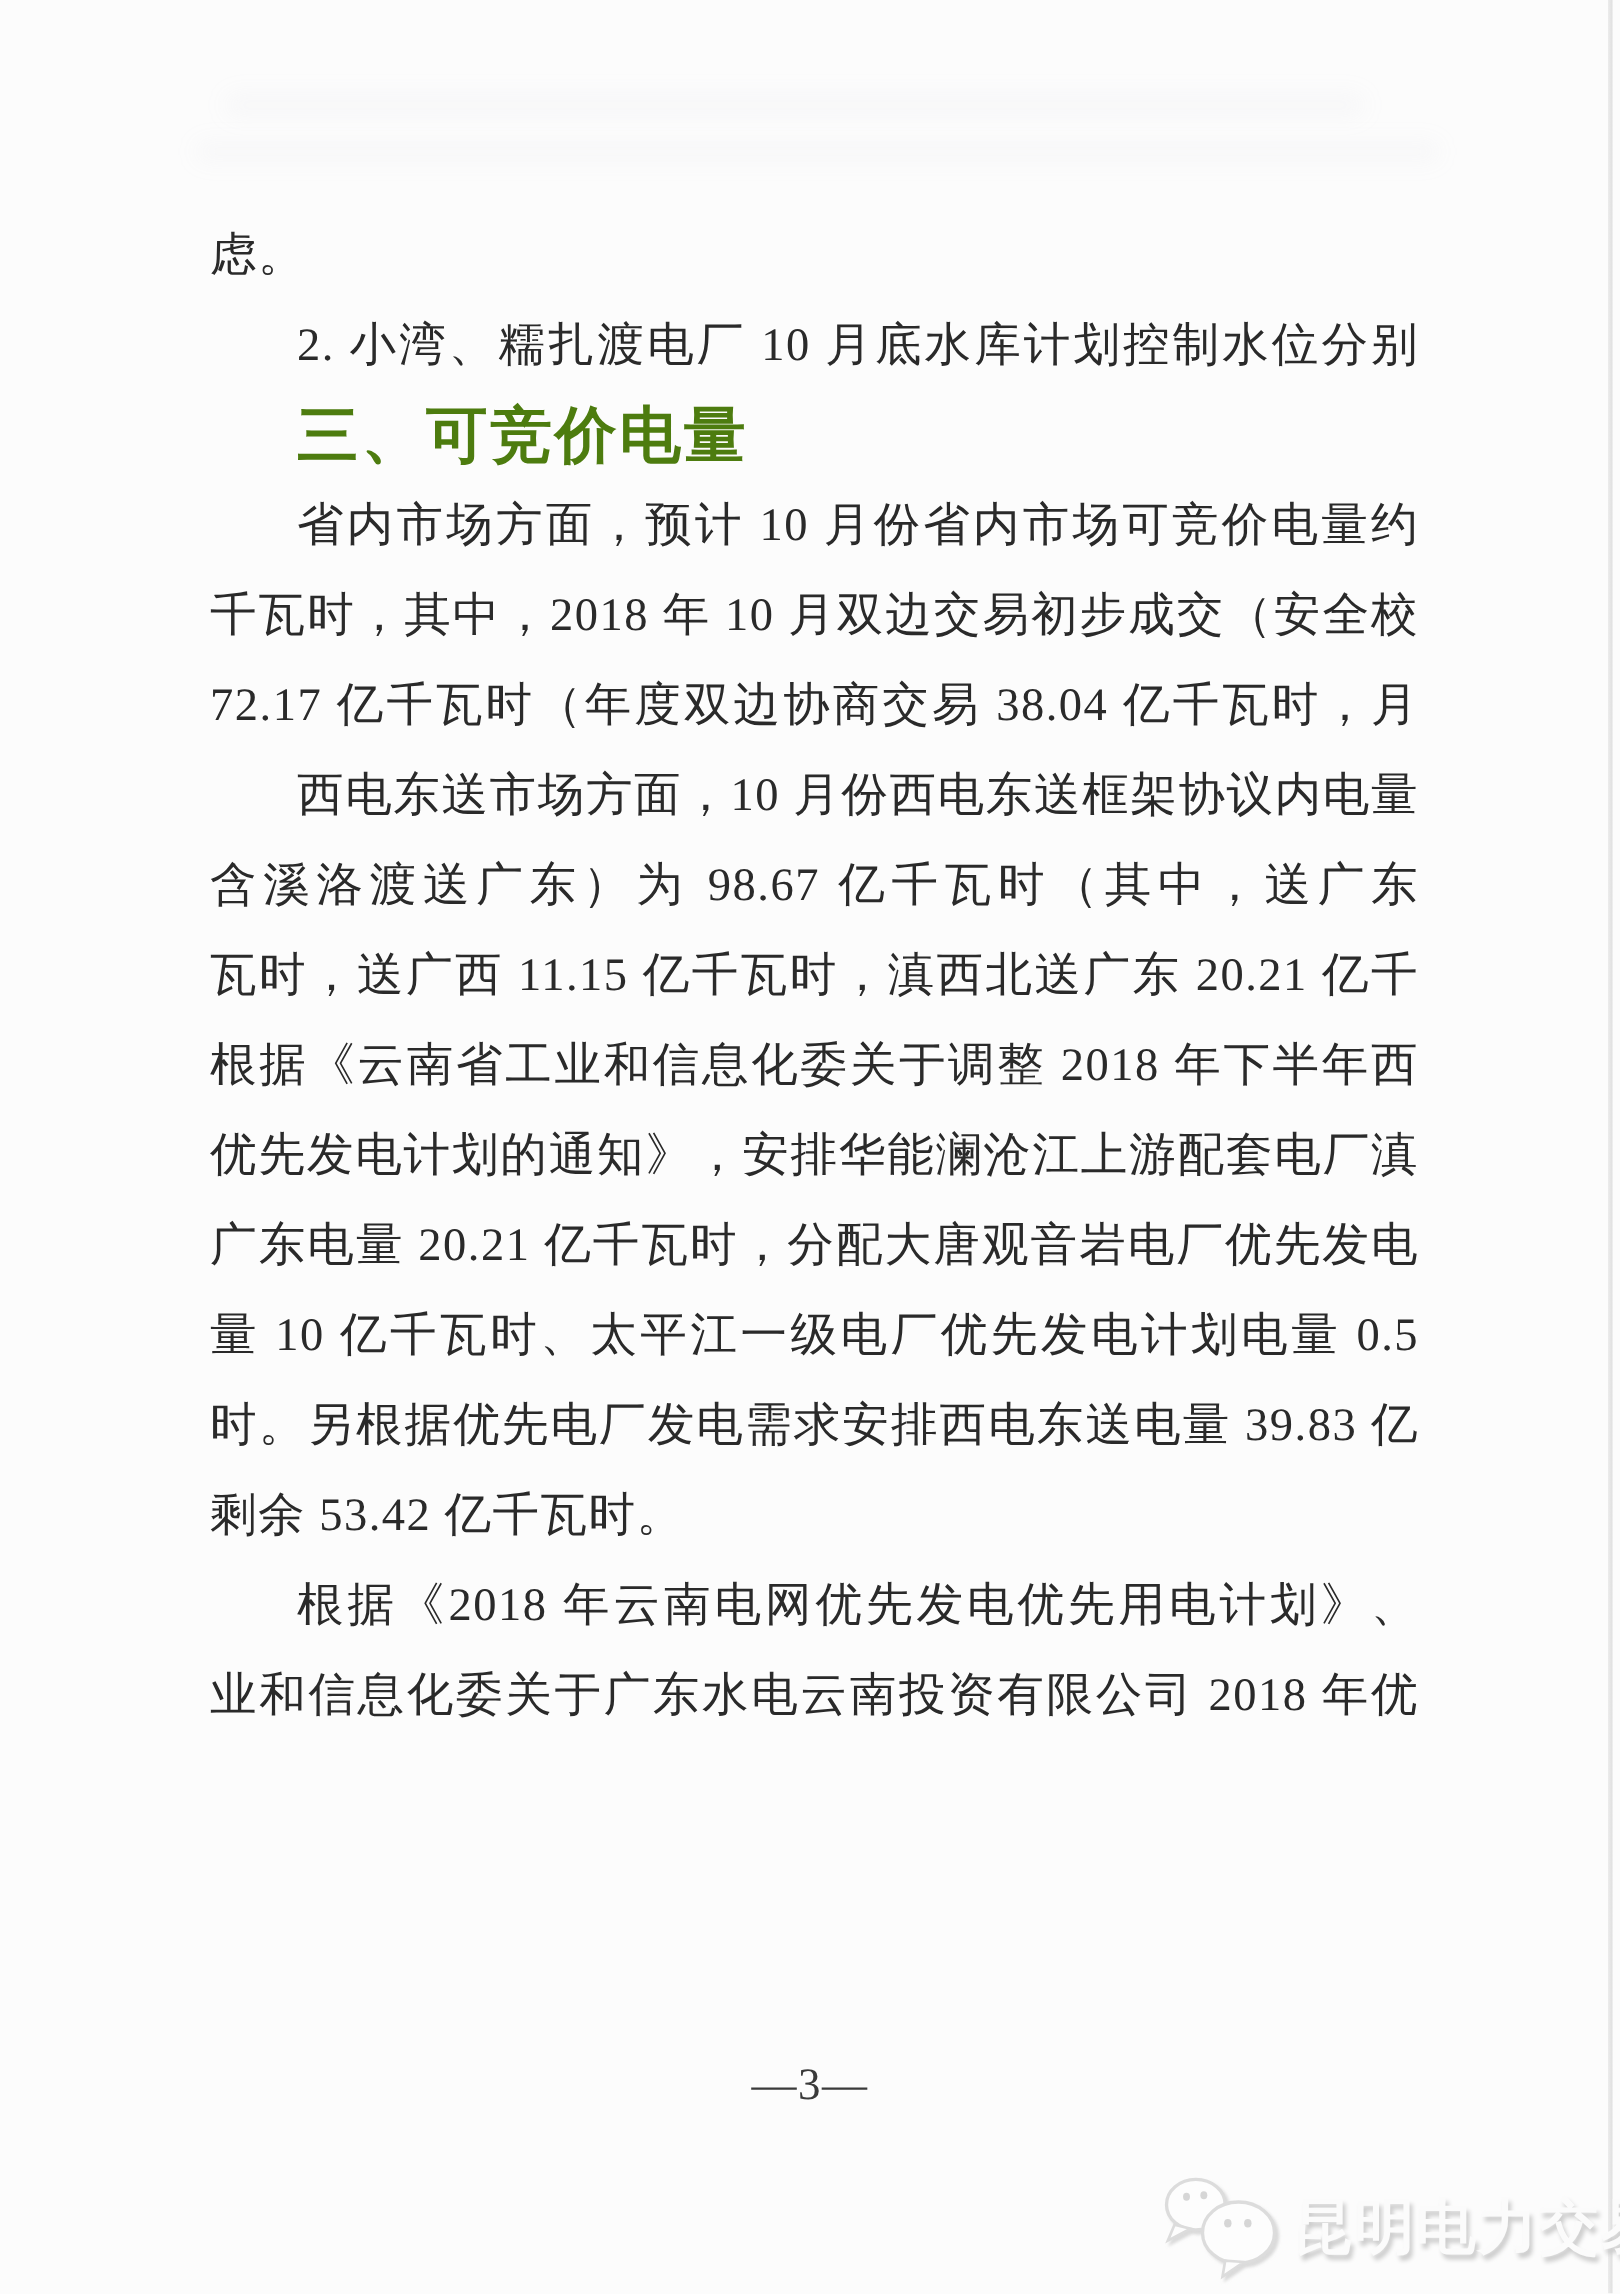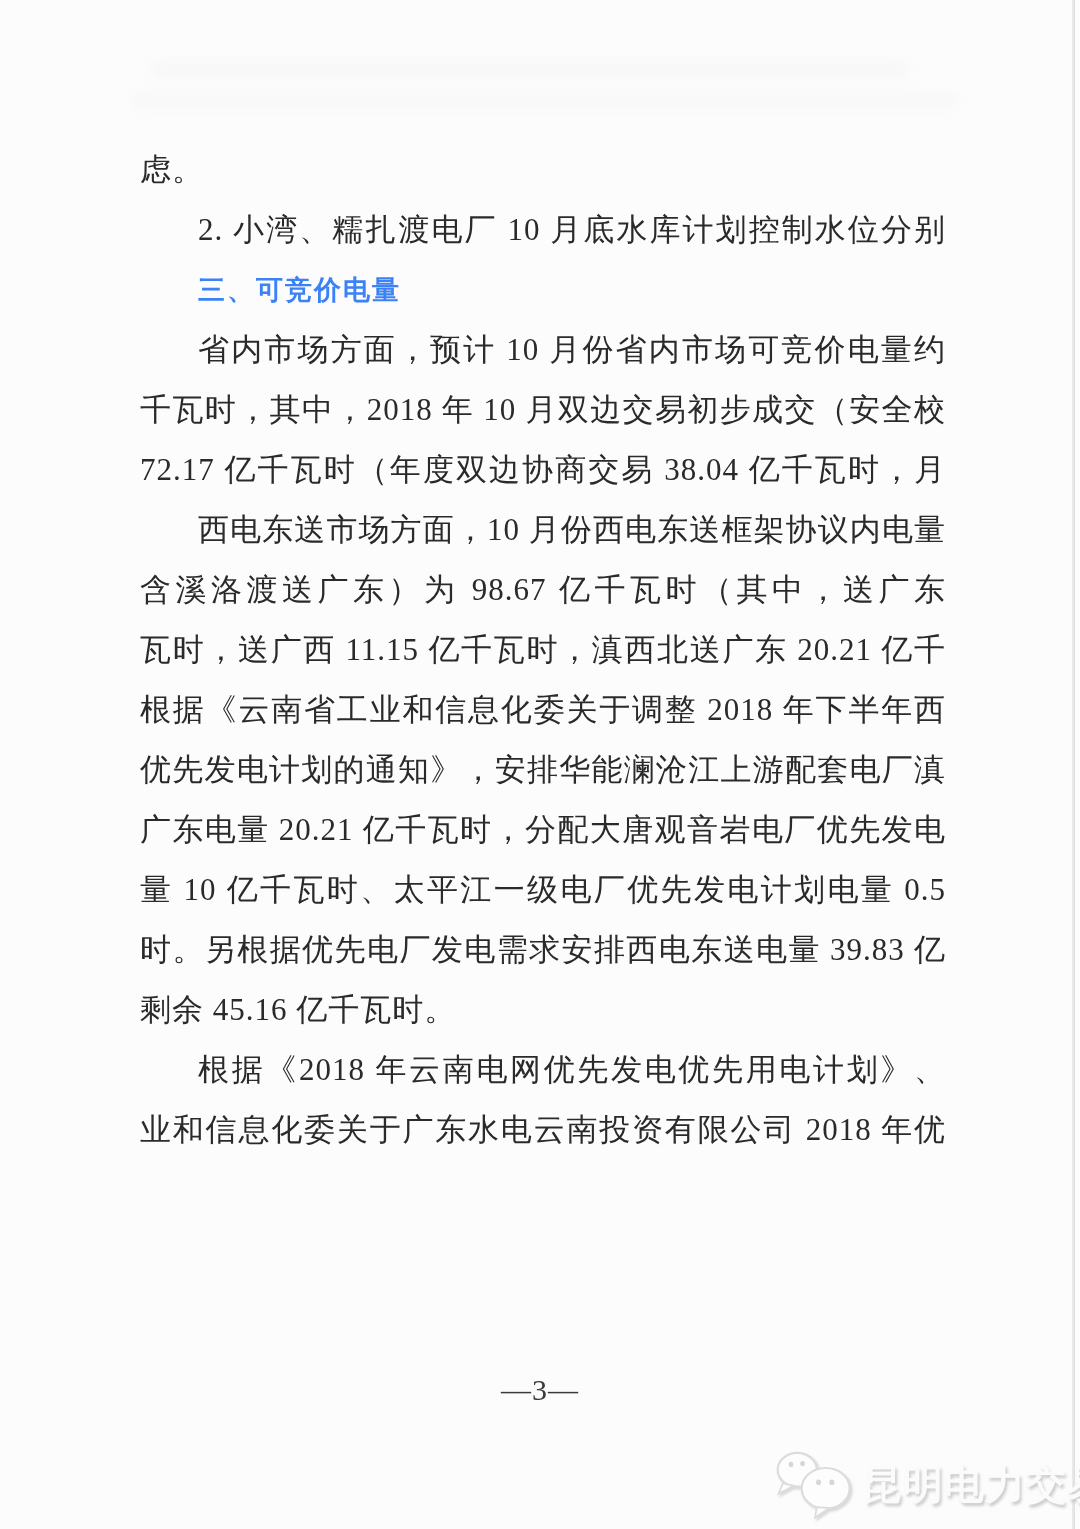--- a/index.html
+++ b/index.html
@@ -49,22 +49,22 @@
     white-space: normal;
     text-align: justify;
     text-align-last: justify;
     text-justify: inter-character;
     overflow: hidden;
   }
   .line.indent { padding-left: 58px; }
   .line.heading {
     font-family: "Liberation Sans", "DejaVu Sans", sans-serif;
     font-weight: 700;
-    font-size: 27px;
-    color: #3b82f6;
+    font-size: 41px;
+    color: #4d7c0f;
     letter-spacing: 2px;
   }
 
   
   .page-number {
     position: absolute;
     left: 0; top: 1358px;
     width: 1080px; height: 64px;
     line-height: 64px;
     text-align: center;
@@ -110,21 +110,21 @@
     <div class="line fill">千瓦时，其中，2018 年 10 月双边交易初步成交（安全校核前）</div>
     <div class="line fill">72.17 亿千瓦时（年度双边协商交易 38.04 亿千瓦时，月度双边</div>
     <div class="line indent fill">西电东送市场方面，10 月份西电东送框架协议内电量（不</div>
     <div class="line fill">含溪洛渡送广东）为 98.67 亿千瓦时（其中，送广东 67.30 亿千</div>
     <div class="line fill">瓦时，送广西 11.15 亿千瓦时，滇西北送广东 20.21 亿千瓦时）。</div>
     <div class="line fill">根据《云南省工业和信息化委关于调整 2018 年下半年西电东送</div>
     <div class="line fill">优先发电计划的通知》，安排华能澜沧江上游配套电厂滇西北送</div>
     <div class="line fill">广东电量 20.21 亿千瓦时，分配大唐观音岩电厂优先发电计划电</div>
     <div class="line fill">量 10 亿千瓦时、太平江一级电厂优先发电计划电量 0.5 亿千瓦</div>
     <div class="line fill">时。另根据优先电厂发电需求安排西电东送电量 39.83 亿千瓦时，</div>
-    <div class="line">剩余 45.16 亿千瓦时。</div>
+    <div class="line">剩余 53.42 亿千瓦时。</div>
     <div class="line indent fill">根据《2018 年云南电网优先发电优先用电计划》、《省工</div>
     <div class="line fill">业和信息化委关于广东水电云南投资有限公司 2018 年优先发电</div>
   </div>
 
 <div class="page-number">—3—</div>
 
 <div class="watermark">
   <svg class="wechat-icon" viewBox="0 0 100 90" aria-hidden="true">
 
     <ellipse cx="30" cy="29" rx="22" ry="19" fill="#fdfdfd" stroke="#dcdcdc" stroke-width="2.5"></ellipse>

